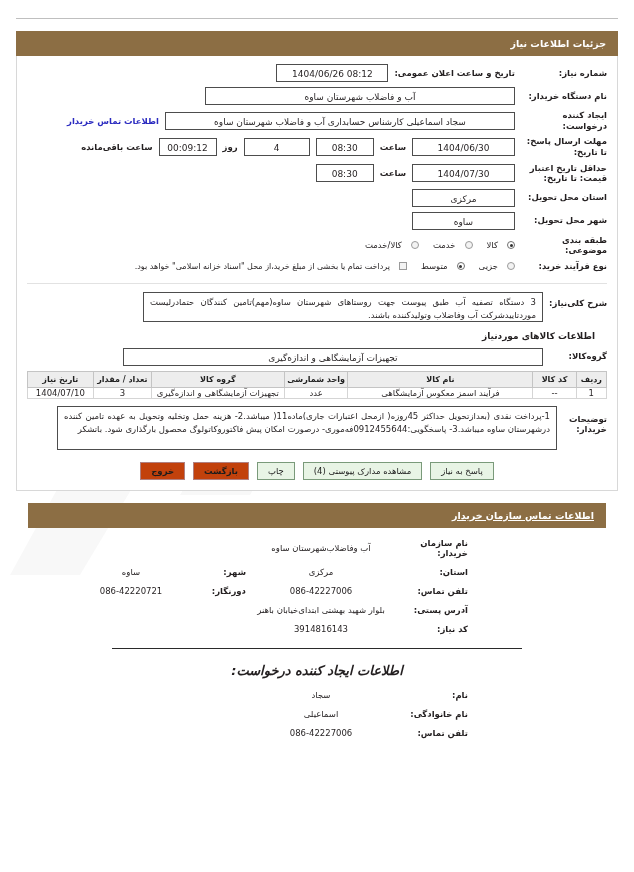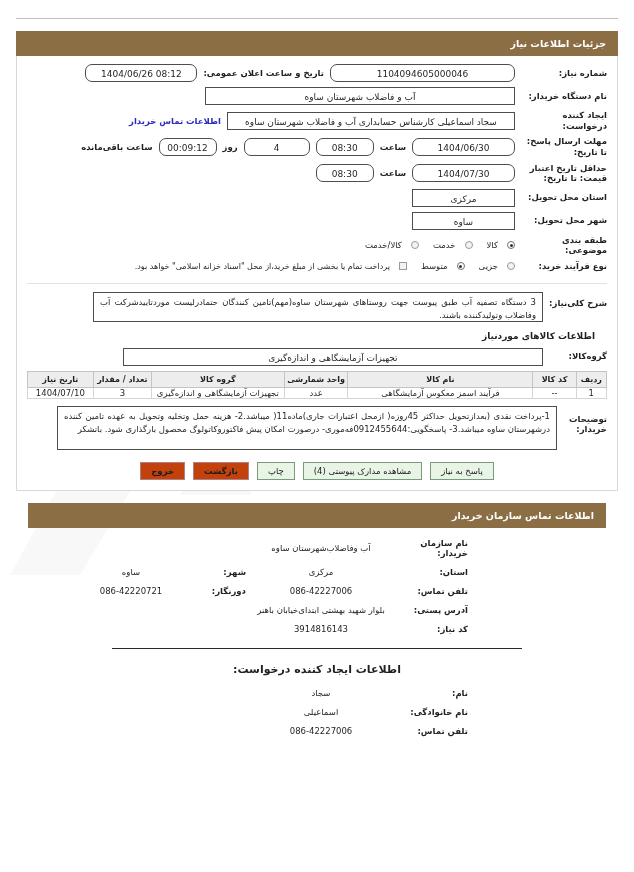--- a/index.html
+++ b/index.html
@@ -78,21 +78,21 @@
     background:#ffffff;
     height:18px;
     line-height:18px;
     padding:0 5px;
     font-size:9px;
     text-align:center;
     box-sizing:border-box;
     overflow:hidden;
     white-space:nowrap;
   }
-  .fld.num{direction:ltr;border-radius:7px;}
+  .fld.num{direction:ltr;}
   .w185{width:185px;}
   .w120{width:112px;}
   .w105{width:103px;}
   .w60{width:58px;}
   .w70{width:66px;}
   .w45{width:44px;}
   .inline-lbl{font-size:8.5px;font-weight:bold;white-space:nowrap;flex:0 0 auto;}
   .link{
     color:#2b2bc0;
     font-size:8.5px;
@@ -194,21 +194,21 @@
     padding-right:150px;
   }
   .ck{font-weight:bold;width:72px;flex:0 0 auto;text-align:right;}
   .cv{width:150px;flex:0 0 auto;text-align:center;}
   .ck2{font-weight:bold;width:60px;flex:0 0 auto;text-align:right;}
   .cv2{width:110px;flex:0 0 auto;text-align:center;}
   .hr{
     border-top:1px solid #2a2a2a;
     margin:14px 96px 14px 96px;
   }
-  .creator-title{font-weight:bold;font-size:11px;text-align:center;margin:14px 0 12px 0;}
+  .creator-title{font-weight:bold;font-size:13px;text-align:center;margin:14px 0 12px 0;font-style:italic;}
 </style>
 </head>
 <body>
 
 <div class="watermark">
   <svg width="634" height="330" viewBox="0 0 634 330" xmlns="http://www.w3.org/2000/svg">
     <g fill="#000000" opacity="0.055">
       <path d="M470 0 L560 0 L430 200 L350 200 Z"></path>
       <path d="M300 40 L370 40 L250 240 L180 240 Z"></path>
       <path d="M120 120 L200 120 L80 320 L10 320 Z"></path>
@@ -223,33 +223,32 @@
   <div class="topline"></div>
 
   <div class="bar">جزئیات اطلاعات نیاز</div>
 
   <div class="panel">
 
     <div class="sec">
 
       <div class="row">
         <div class="lbl w90">شماره نیاز:</div>
-        <div class="fld num w185">1104094605000046</div>
         <div class="inline-lbl">تاریخ و ساعت اعلان عمومی:</div>
         <div class="fld num w120">1404/06/26 08:12</div>
       </div>
 
       <div class="row">
         <div class="lbl w90">نام دستگاه خریدار:</div>
         <div class="fld" style="width:310px">آب و فاضلاب شهرستان ساوه</div>
       </div>
 
       <div class="row">
         <div class="lbl w90">ایجاد کننده درخواست:</div>
-        <div class="fld" style="width:288px">سجاد اسماعیلی کارشناس حسابداری آب و فاضلاب شهرستان ساوه</div>
+        <div class="fld" style="width:350px">سجاد اسماعیلی کارشناس حسابداری آب و فاضلاب شهرستان ساوه</div>
         <a class="link" href="#">اطلاعات تماس خریدار</a>
       </div>
 
       <div class="row">
         <div class="lbl w90">مهلت ارسال پاسخ: تا تاریخ:</div>
         <div class="fld num w105">1404/06/30</div>
         <div class="inline-lbl">ساعت</div>
         <div class="fld num w60">08:30</div>
         <div class="fld num w70">4</div>
         <div class="inline-lbl">روز</div>
@@ -307,21 +306,21 @@
             <span class="chk"></span>
             <span class="note">پرداخت تمام یا بخشی از مبلغ خرید،از محل "اسناد خزانه اسلامی" خواهد بود.</span>
           </span>
         </div>
       </div>
 
     </div>
 
     <div class="row" style="align-items:flex-start;margin-top:8px;margin-bottom:2px;">
       <div class="lbl w60" style="padding-top:6px;">شرح کلی‌نیاز:</div>
-      <div class="bigbox" style="width:450px;height:30px;">3 دستگاه تصفیه آب طبق پیوست جهت روستاهای شهرستان ساوه(مهم)تامین کنندگان حتمادرلیست موردتاییدشرکت آب وفاضلاب وتولیدکننده باشند.</div>
+      <div class="bigbox" style="width:400px;height:30px;">3 دستگاه تصفیه آب طبق پیوست جهت روستاهای شهرستان ساوه(مهم)تامین کنندگان حتمادرلیست موردتاییدشرکت آب وفاضلاب وتولیدکننده باشند.</div>
     </div>
 
     <div class="subtitle">اطلاعات کالاهای موردنیاز</div>
 
     <div class="row">
       <div class="lbl w60">گروه‌کالا:</div>
       <div class="fld" style="width:420px;">تجهیزات آزمایشگاهی و اندازه‌گیری</div>
     </div>
 
     <table class="items">
@@ -357,21 +356,21 @@
     <div class="btnrow">
       <button class="btn">پاسخ به نیاز</button>
       <button class="btn">مشاهده مدارک پیوستی (4)</button>
       <button class="btn">چاپ</button>
       <button class="btn red">بازگشت</button>
       <button class="btn red">خروج</button>
     </div>
 
   </div>
 
-  <div class="bar" style="width:566px;margin-right:auto;margin-left:auto;">اطلاعات تماس سازمان خریدار</div>
+  <div class="bar" style="width:566px;margin-right:auto;margin-left:auto;text-decoration:underline;">اطلاعات تماس سازمان خریدار</div>
 
   <div class="contact">
     <div class="crow">
       <div class="ck">نام سازمان خریدار:</div>
       <div class="cv">آب وفاضلاب‌شهرستان ساوه</div>
     </div>
     <div class="crow">
       <div class="ck">استان:</div>
       <div class="cv">مرکزی</div>
       <div class="ck2">شهر:</div>

